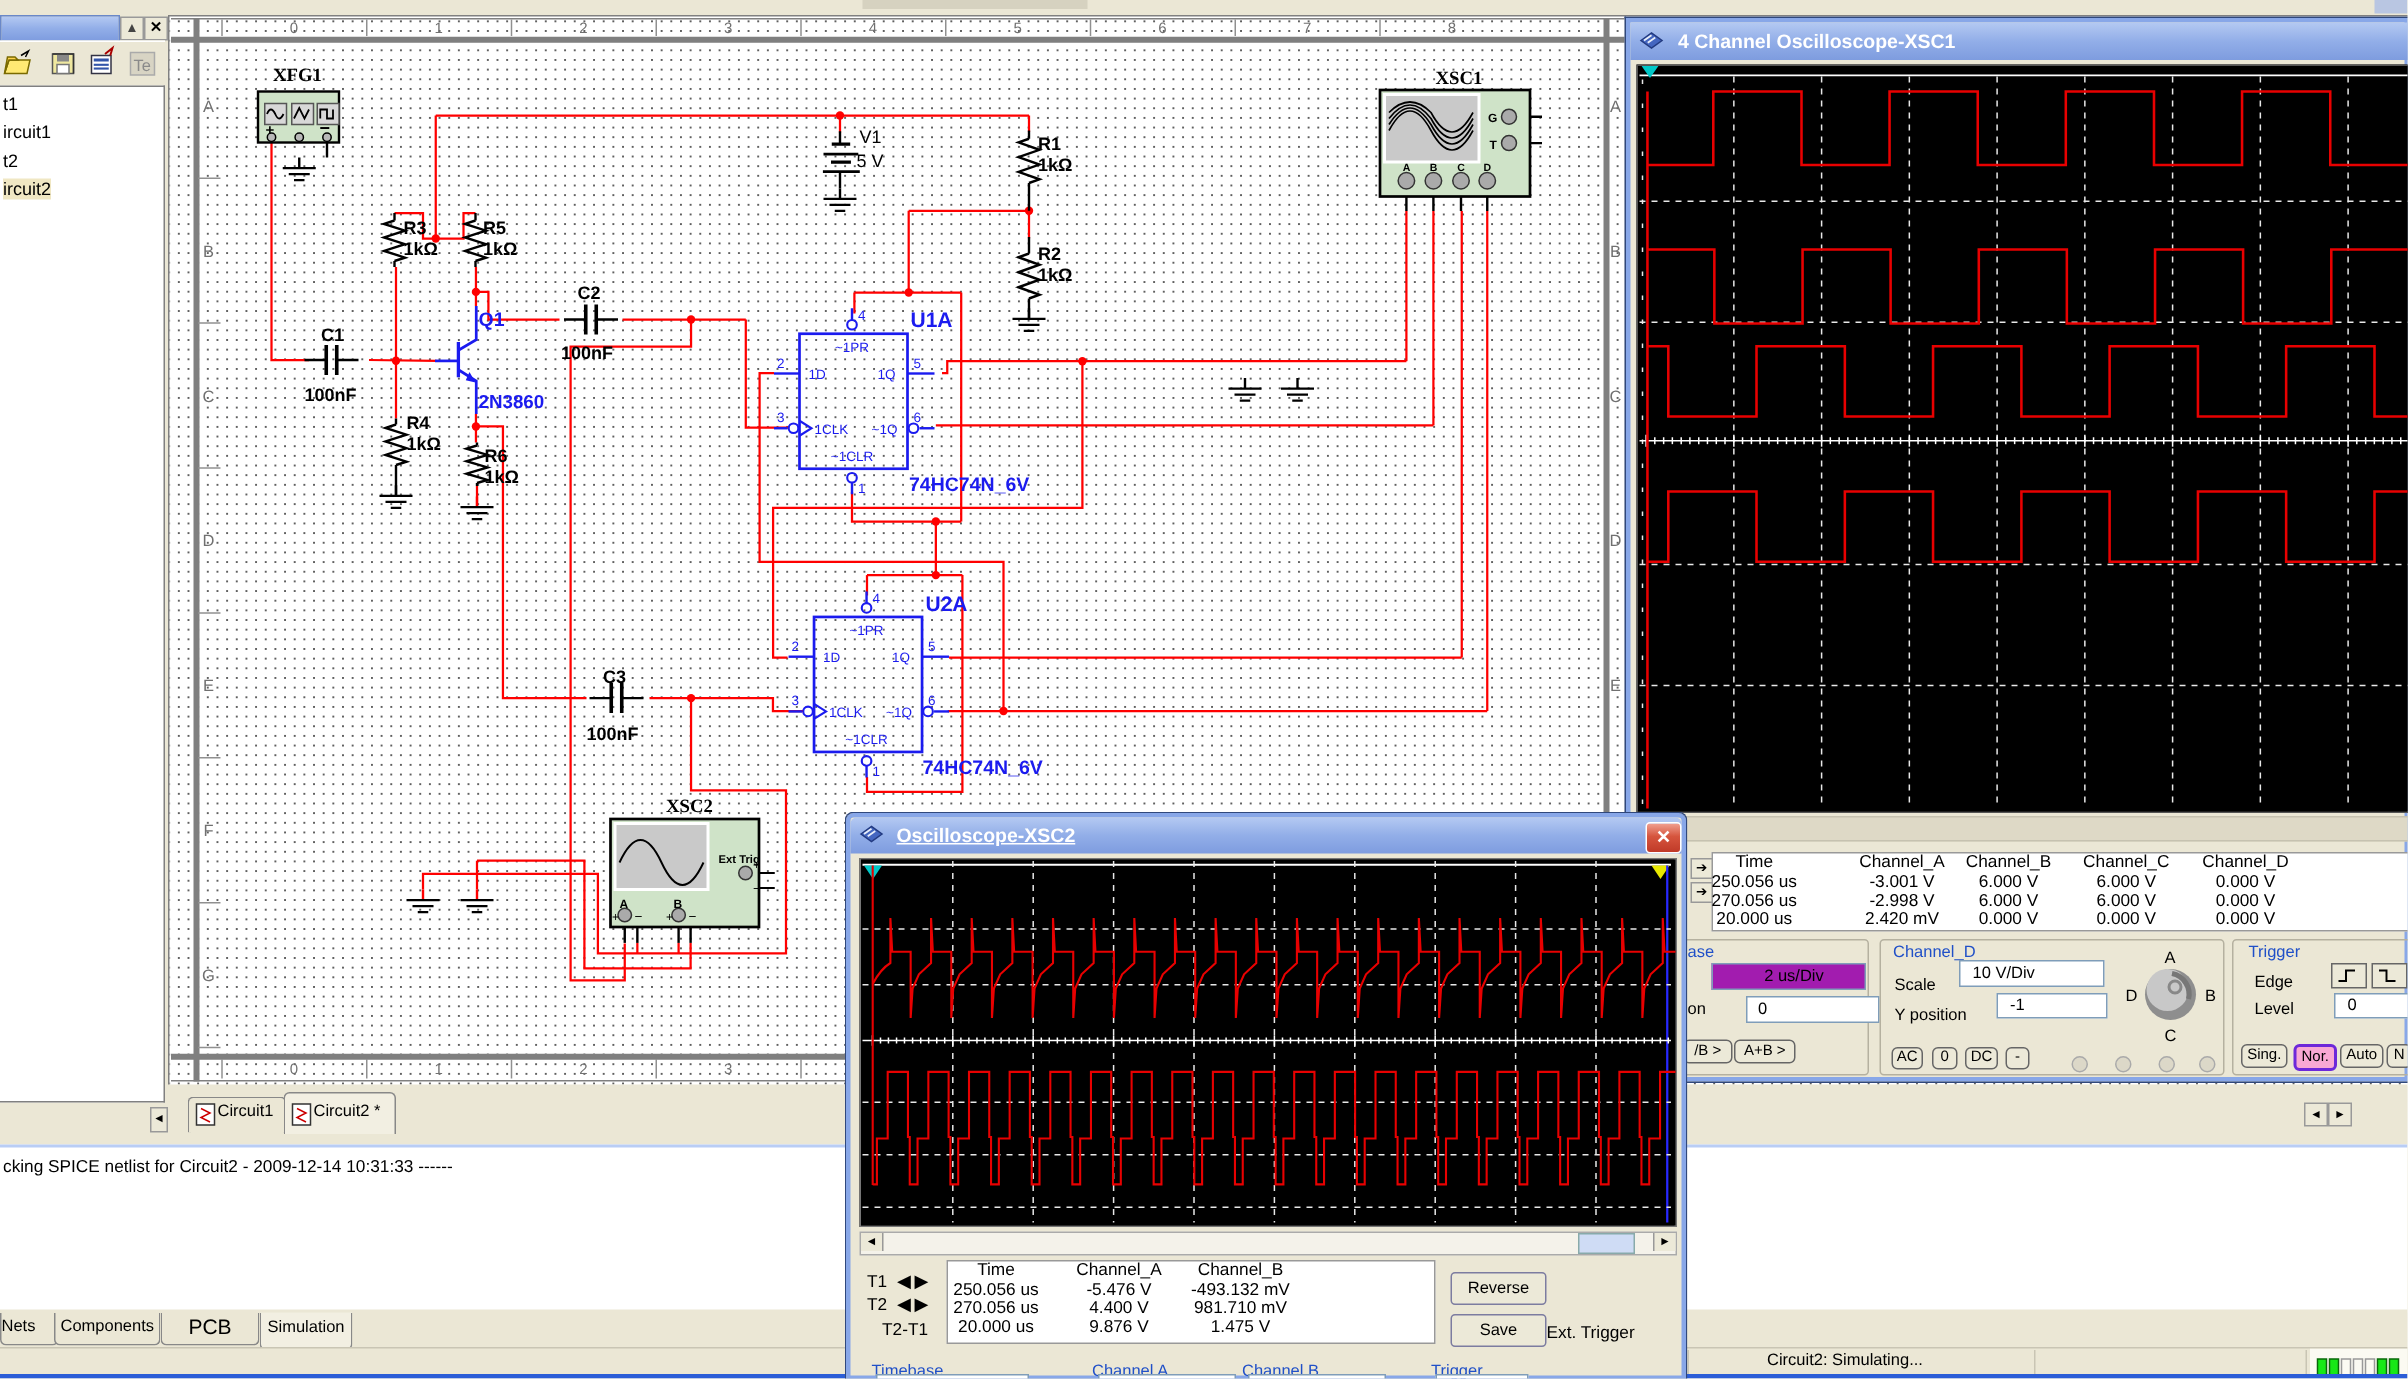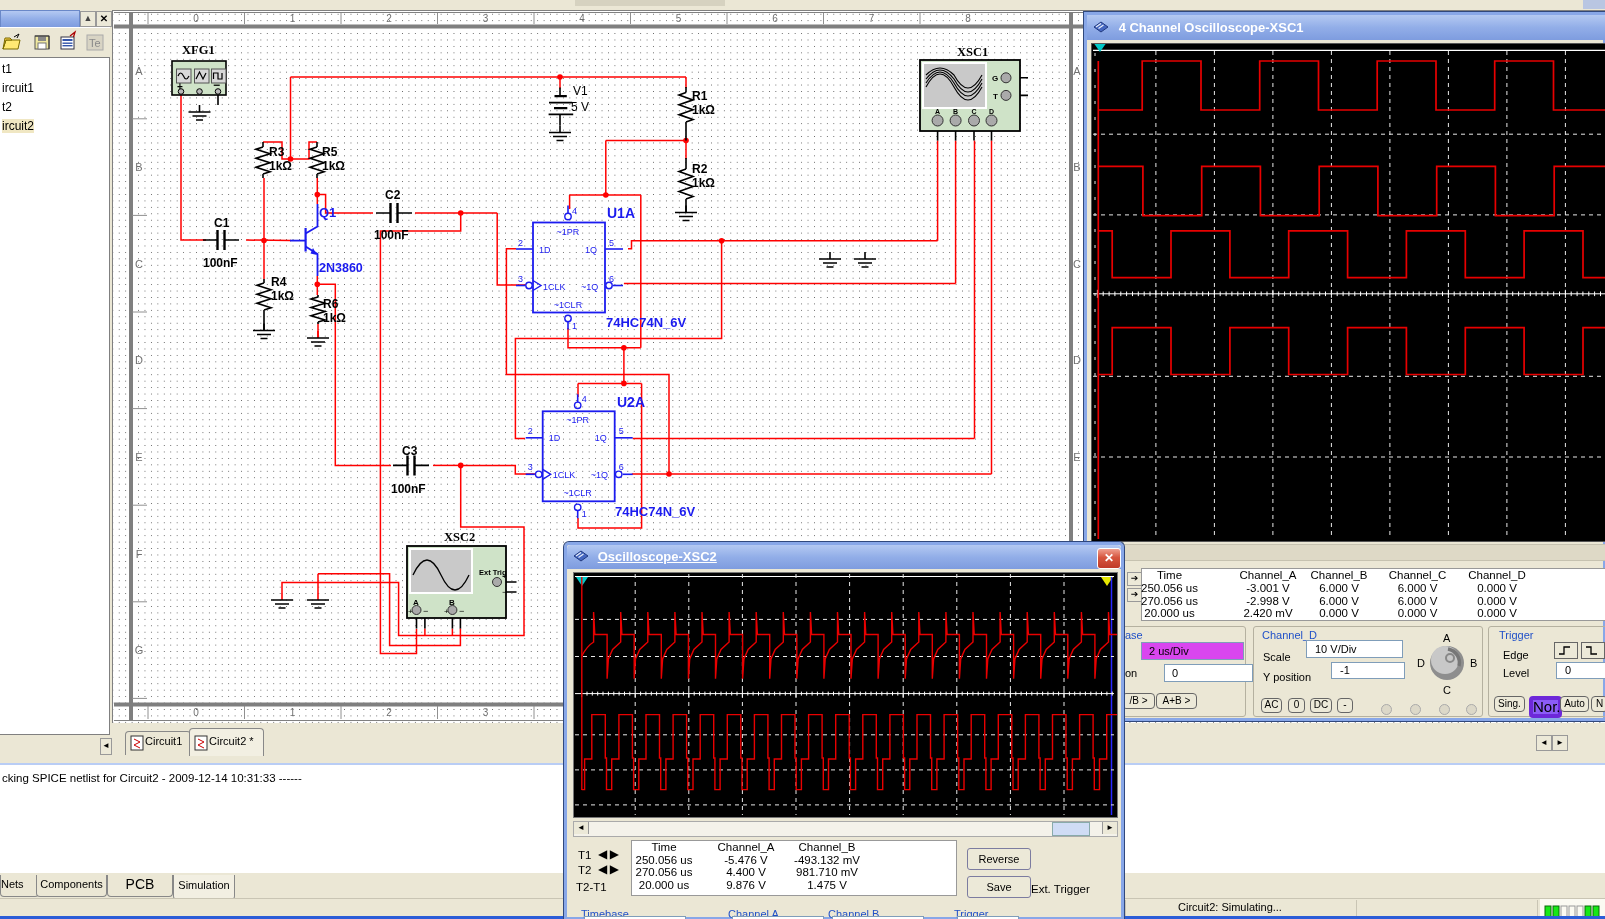--- a/index.html
+++ b/index.html
@@ -537,21 +537,21 @@
 <div class="cell" style="left:210px;top:583px;">6.000 V</div>
 <div class="cell" style="left:288.5px;top:583px;">6.000 V</div>
 <div class="cell" style="left:368px;top:583px;">0.000 V</div>
 <div class="cell" style="left:40.5px;top:595px;">20.000 us</div>
 <div class="cell" style="left:139px;top:595px;">2.420 mV</div>
 <div class="cell" style="left:210px;top:595px;">0.000 V</div>
 <div class="cell" style="left:288.5px;top:595px;">0.000 V</div>
 <div class="cell" style="left:368px;top:595px;">0.000 V</div>
 <div class="abs" style="left:25px;top:614px;width:135px;height:89px;border:1px solid #b5b1a0;border-radius:3px;"></div>
 <div class="abs" style="left:38px;top:617px;color:#2050c8;font-size:11px;background:#ebe7d5;padding:0 3px;">ase</div>
-<div class="abs" style="left:57px;top:630px;width:94px;height:16px;background:#d946ef;border:1px solid #7f9db9;font-size:11px;color:#000;line-height:16px;padding-left:7px;">2  us/Div</div>
+<div class="abs" style="left:57px;top:630px;width:94px;height:16px;background:#a21caf;border:1px solid #7f9db9;font-size:11px;color:#000;line-height:16px;padding-left:7px;text-align:center;">2  us/Div</div>
 <div class="abs" style="left:41px;top:655px;font-size:11px;">on</div>
 <div class="abs" style="left:80px;top:652px;width:80px;height:16px;background:#fff;border:1px solid #7f9db9;font-size:11px;color:#000;line-height:16px;padding-left:7px;">0</div>
 <div class="abs" style="left:38px;top:681px;width:31px;height:14px;background:#ece9d8;border:1px solid #666;border-radius:4px;font-size:10px;text-align:center;color:#000;line-height:13px;">/B &gt;</div>
 <div class="abs" style="left:72px;top:681px;width:39px;height:14px;background:#ece9d8;border:1px solid #666;border-radius:4px;font-size:10px;text-align:center;color:#000;line-height:13px;">A+B &gt;</div>
 <div class="abs" style="left:169px;top:614px;width:228px;height:89px;border:1px solid #b5b1a0;border-radius:3px;"></div>
 <div class="abs" style="left:175px;top:617px;color:#2050c8;font-size:11px;background:#ebe7d5;padding:0 3px;">Channel_D</div>
 <div class="abs" style="left:179px;top:639px;font-size:11px;">Scale</div>
 <div class="abs" style="left:222px;top:628px;width:87px;height:16px;background:#fff;border:1px solid #7f9db9;font-size:11px;color:#000;line-height:16px;padding-left:8px;">10  V/Div</div>
 <div class="abs" style="left:179px;top:659px;font-size:11px;">Y position</div>
 <div class="abs" style="left:247px;top:650px;width:64px;height:15px;background:#fff;border:1px solid #7f9db9;font-size:11px;color:#000;line-height:15px;padding-left:8px;">-1</div>
@@ -578,21 +578,21 @@
 <div class="abs" style="left:419px;top:637px;font-size:11px;">Edge</div>
 <svg class="abs" style="left:470px;top:630px" width="52" height="18">
       <rect x="0.5" y="0.5" width="23" height="16" fill="#ece9d8" stroke="#666"></rect>
       <path d="M5 12 h5 v-7 h6" stroke="#000" fill="none" stroke-width="1.3"></path>
       <rect x="27.5" y="0.5" width="23" height="16" fill="#ece9d8" stroke="#666"></rect>
       <path d="M32 5 h5 v7 h6" stroke="#000" fill="none" stroke-width="1.3"></path>
     </svg>
 <div class="abs" style="left:419px;top:655px;font-size:11px;">Level</div>
 <div class="abs" style="left:472px;top:650px;width:48px;height:15px;background:#fff;border:1px solid #7f9db9;font-size:11px;color:#000;line-height:15px;padding-left:8px;">0</div>
 <div class="abs" style="left:410px;top:684px;width:29px;height:14px;background:#ece9d8;border:1px solid #666;border-radius:4px;font-size:10px;text-align:center;color:#000;line-height:13px;">Sing.</div>
-<div class="abs" style="left:445px;top:684px;width:25px;height:14px;background:#8b5cf6;border:4px solid #6d28d9;border-radius:4px;font-size:15px;text-align:center;color:#000;line-height:13px;">Nor.</div>
+<div class="abs" style="left:445px;top:684px;width:25px;height:14px;background:#f9a8d4;border:2px solid #6d28d9;border-radius:4px;font-size:10px;text-align:center;color:#000;line-height:13px;">Nor.</div>
 <div class="abs" style="left:476px;top:684px;width:27px;height:14px;background:#ece9d8;border:1px solid #666;border-radius:4px;font-size:10px;text-align:center;color:#000;line-height:13px;">Auto</div>
 <div class="abs" style="left:507px;top:684px;width:15px;height:14px;background:#ece9d8;border:1px solid #666;border-radius:4px;font-size:10px;text-align:center;color:#000;line-height:13px;">N</div>
 </div>
 
 <div class="abs" id="xsc2" style="left:563px;top:541px;width:560px;height:378px;
    background:#ebe7d5;border:1px solid #30487c;border-bottom:none;border-radius:6px 6px 0 0;
    box-shadow:inset 0 0 0 3px #88a7e8;">
   <div class="abs win-title" style="left:3px;top:3px;width:554px;height:24px;line-height:24px;border-radius:4px 4px 0 0;">
      <svg width="18" height="16" style="vertical-align:-3px;margin-left:5px;">
         <polygon points="2,8 9,3 16,8 9,13" fill="#4466c0" stroke="#223a80"></polygon>
@@ -736,21 +736,21 @@
 
   <div class="abs" style="left:9px;top:279px;width:543px;height:14px;background:#f4f2ea;border:1px solid #aaa;">
     <div class="abs" style="left:0;top:0;width:14px;height:12px;background:#ece9d8;border-right:1px solid #999;font-size:8px;text-align:center;line-height:12px;">◄</div>
     <div class="abs" style="right:0;top:0;width:14px;height:12px;background:#ece9d8;border-left:1px solid #999;font-size:8px;text-align:center;line-height:12px;">►</div>
     <div class="abs" style="left:478px;top:0;width:36px;height:12px;background:#cfdcf5;border:1px solid #8aa;"></div>
   </div>
 
   <div class="abs" style="left:12px;top:297px;width:150px;height:60px;font-size:11.5px;">
      <div class="abs" style="left:2px;top:10px;">T1</div>
      <div class="abs" style="left:2px;top:25px;">T2</div>
-     <div class="abs" style="left:0px;top:42px;">T2-T1</div>
+     <div class="abs" style="left:12px;top:42px;">T2-T1</div>
      <div class="abs" style="left:22px;top:8px;font-size:12px;">◀ ▶</div>
      <div class="abs" style="left:22px;top:23px;font-size:12px;">◀ ▶</div>
   </div>
   <div class="abs" style="left:67px;top:298px;width:324px;height:54px;background:#fff;border:1px solid #999;"></div>
 <div class="cell" style="left:55px;top:299px;">Time</div>
 <div class="cell" style="left:137px;top:299px;">Channel_A</div>
 <div class="cell" style="left:218px;top:299px;">Channel_B</div>
 <div class="cell" style="left:55px;top:312px;">250.056 us</div>
 <div class="cell" style="left:137px;top:312px;">-5.476 V</div>
 <div class="cell" style="left:218px;top:312px;">-493.132 mV</div>

